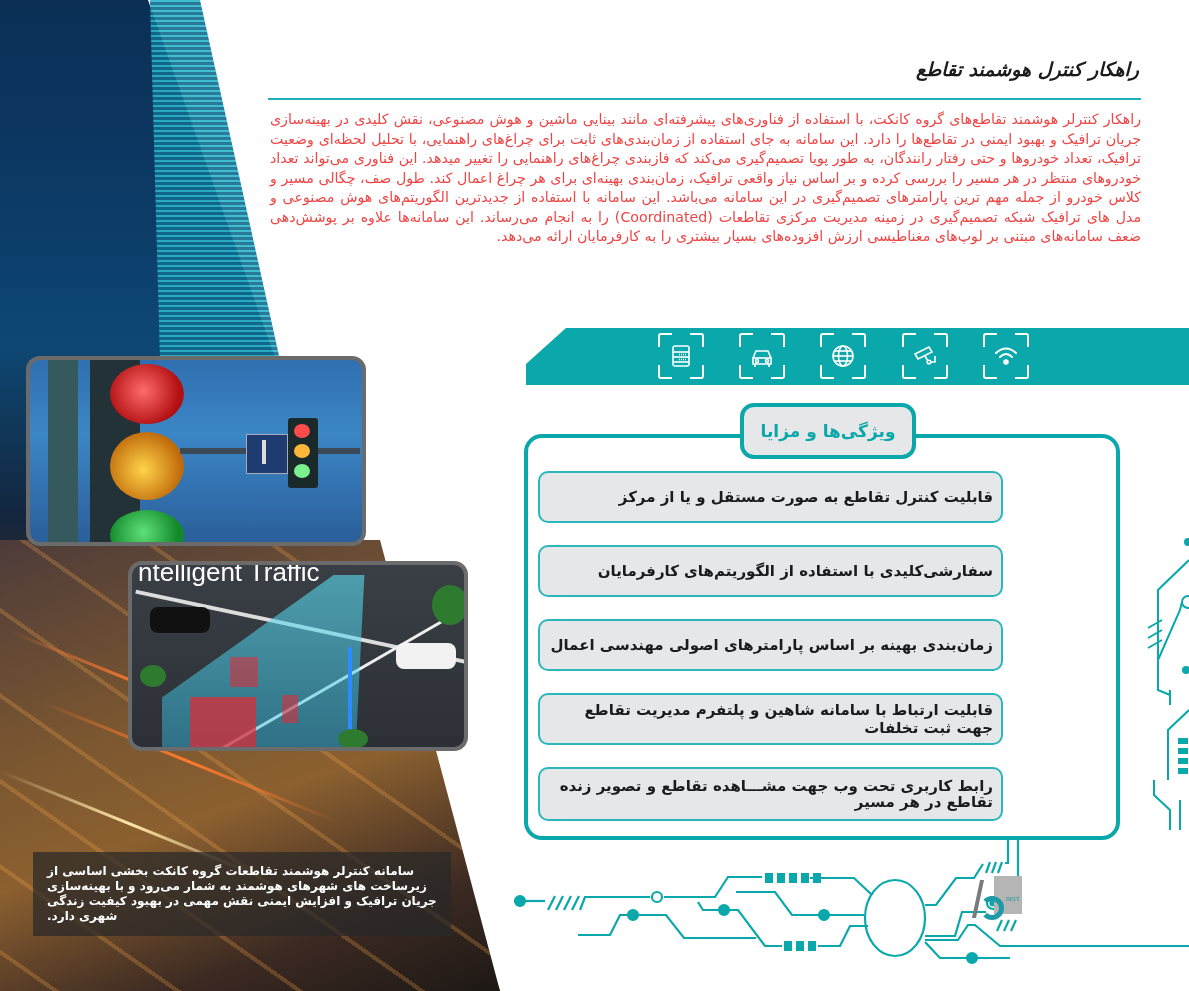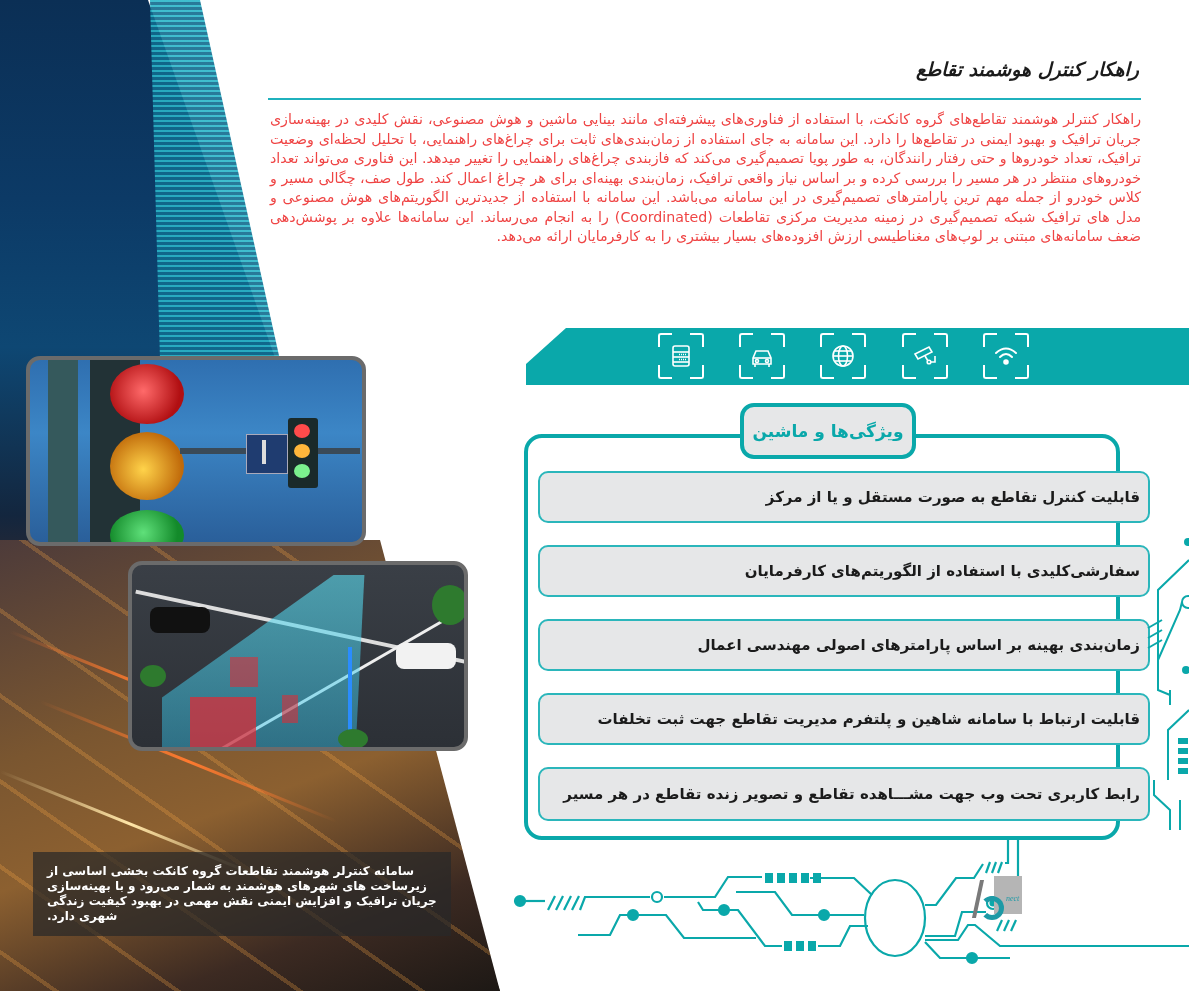--- a/index.html
+++ b/index.html
@@ -70,21 +70,21 @@
     position:absolute; left:524px; top:434px; width:596px; height:406px; box-sizing:border-box;
     border:4px solid #0aa8aa; border-radius:18px; background:#fff;
   }
   .features-tab {
     position:absolute; left:740px; top:403px; width:176px; height:56px; box-sizing:border-box;
     border:4px solid #0aa8aa; border-radius:14px; background:#e6e7e8;
     display:flex; align-items:center; justify-content:center;
     font-weight:bold; font-size:17px; color:#0aa8aa; direction:rtl;
   }
   .feature-item {
-    position:absolute; left:538px; width:612px; box-sizing:border-box;
+    position:absolute; left:538px; width:465px; box-sizing:border-box;
     border:2px solid #2bb6bb; border-radius:10px; background:#e6e7e8;
     direction:rtl; text-align:right; padding:4px 8px; font-weight:bold; font-size:15px; color:#1b1b1b;
     display:flex; align-items:center;
   }
   .circuit { position:absolute; }
 </style>
 </head>
 <body>
 
 <div class="bg-left"></div>
@@ -103,20 +103,21 @@
   <div class="pole" style="left:150px;top:88px;width:180px;height:6px;background:#3a4a58;"></div>
   <div style="position:absolute;left:216px;top:74px;width:40px;height:38px;background:#1f3c70;border:1px solid #aab;"></div>
   <div style="position:absolute;left:232px;top:80px;width:4px;height:24px;background:#ddd;"></div>
   <div style="position:absolute;left:258px;top:58px;width:30px;height:70px;background:#1a2a2a;border-radius:3px;"></div>
   <div class="lamp" style="left:264px;top:64px;width:16px;height:14px;background:#ff4b4b;"></div>
   <div class="lamp" style="left:264px;top:84px;width:16px;height:14px;background:#ffb63b;"></div>
   <div class="lamp" style="left:264px;top:104px;width:16px;height:14px;background:#7bf08e;"></div>
 </div>
 
 <div class="photo photo2">
+  <div style="position:absolute;left:6px;top:-8px;color:#fff;font-family:'Liberation Sans',sans-serif;font-size:26px;">ntelligent Traffic</div>
   <div style="position:absolute;left:0;top:60px;width:340px;height:4px;background:#ddd;transform:rotate(12deg);"></div>
   <div style="position:absolute;left:20px;top:130px;width:320px;height:3px;background:#eee;transform:rotate(-30deg);"></div>
   <div style="position:absolute;left:30px;top:10px;width:220px;height:175px;background:linear-gradient(180deg, rgba(90,220,240,.6), rgba(50,190,230,.45));clip-path:polygon(78% 0, 92% 0, 88% 100%, 0 100%, 0 70%);"></div>
   <div style="position:absolute;left:18px;top:42px;width:60px;height:26px;background:#111;border-radius:8px;"></div>
   <div style="position:absolute;left:264px;top:78px;width:60px;height:26px;background:#f2f2f2;border-radius:8px;"></div>
   <div style="position:absolute;left:58px;top:132px;width:66px;height:52px;background:rgba(230,40,50,.7);"></div>
   <div style="position:absolute;left:98px;top:92px;width:28px;height:30px;background:rgba(230,40,50,.55);"></div>
   <div style="position:absolute;left:150px;top:130px;width:16px;height:28px;background:rgba(230,40,50,.55);"></div>
   <div style="position:absolute;left:216px;top:82px;width:4px;height:100px;background:#2a8cff;"></div>
   <div style="position:absolute;left:206px;top:164px;width:30px;height:20px;background:#2e7a2e;border-radius:50%;"></div>
@@ -191,21 +192,21 @@
     <span class="corner bl"></span>
     <span class="corner br"></span>
   <svg viewBox="0 0 28 28" fill="none" stroke="#fff" stroke-width="2" stroke-linecap="round">
     <path d="M4 11 Q14 2 24 11"></path>
     <path d="M8 15 Q14 9 20 15"></path>
     <circle cx="14" cy="20" r="1.8" fill="#fff"></circle>
   </svg>
 </div>
 
 <div class="features-frame"></div>
-<div class="features-tab">ویژگی‌ها و ماشین</div>
+<div class="features-tab">ویژگی‌ها و مزایا</div>
 
 <div class="feature-item" style="top:471px;height:52px;">
   <span>قابلیت کنترل تقاطع به صورت مستقل و یا از مرکز</span>
 </div>
 <div class="feature-item" style="top:545px;height:52px;">
   <span>سفارشی‌کلیدی با استفاده از الگوریتم‌های کارفرمایان</span>
 </div>
 <div class="feature-item" style="top:619px;height:52px;">
   <span>زمان‌بندی بهینه بر اساس پارامترهای اصولی مهندسی اعمال</span>
 </div>

